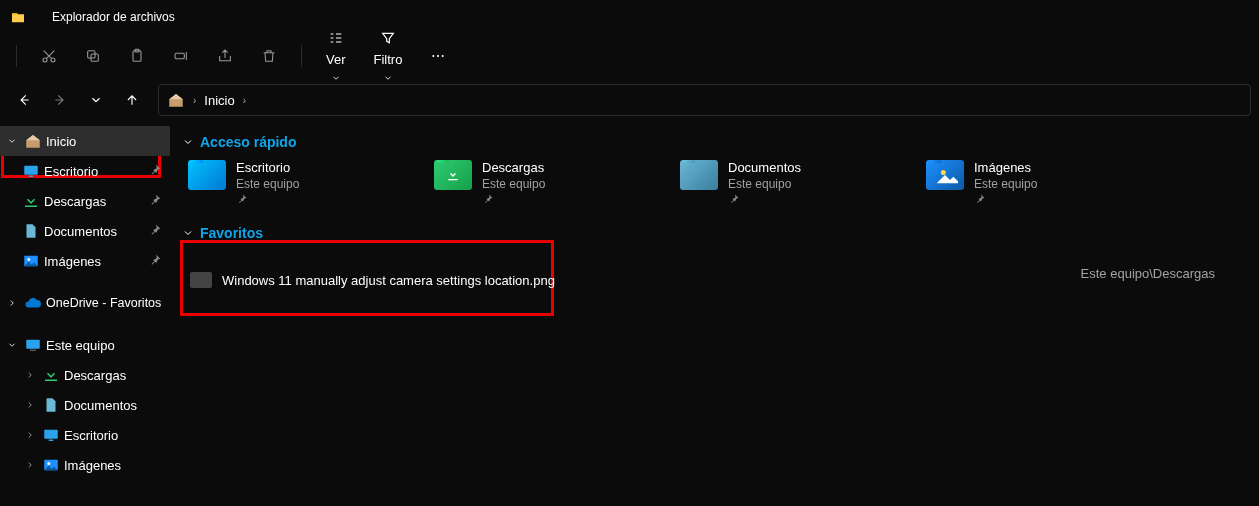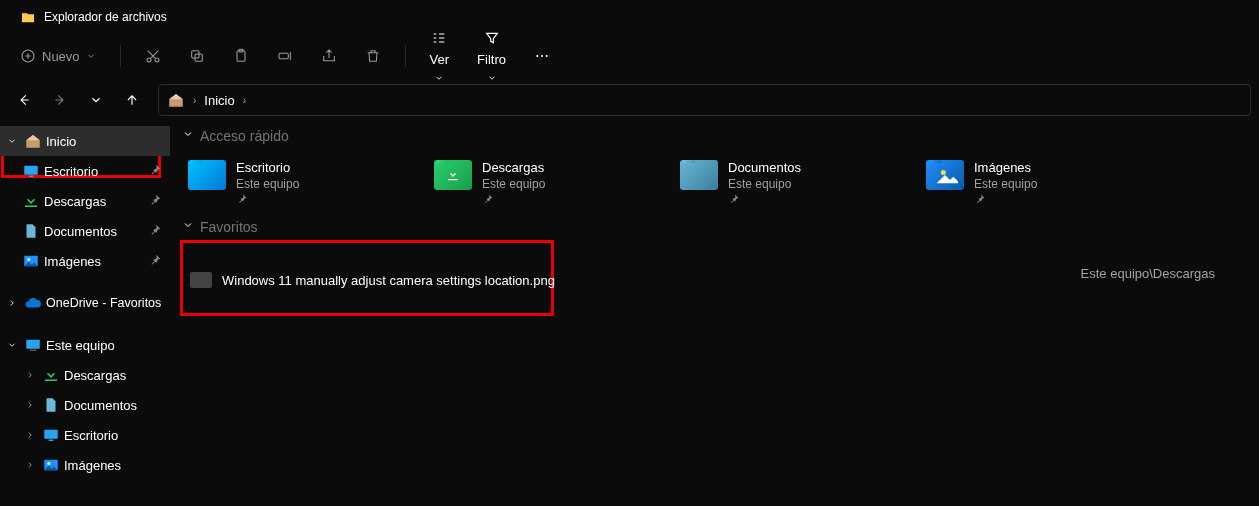--- a/index.html
+++ b/index.html
@@ -1,19 +1,19 @@
 <!DOCTYPE html>
 <html><head>
 <meta charset="utf-8">
 <style>
   * { margin: 0; padding: 0; box-sizing: border-box; font-family: "Segoe UI", sans-serif; }
   body { background: #0b0b0b; color: #ffffff; width: 1259px; height: 506px; overflow: hidden; }
 
   
-  .titlebar { display: flex; align-items: center; height: 34px; padding: 0 20px; gap: 8px; }
+  .titlebar { display: flex; align-items: center; height: 34px; padding: 0 10px; gap: 26px; }
   .titlebar .app-icon { width: 16px; height: 16px; }
   .titlebar .title { font-size: 12px; color: #ffffff; }
 
   
   .toolbar { display: flex; align-items: center; height: 44px; padding: 0 10px; gap: 8px; }
   .tbtn { display: flex; align-items: center; gap: 6px; padding: 6px 10px; border-radius: 4px; color: #9a9a9a; cursor: pointer; font-size: 13px; }
   .tbtn svg { width: 16px; height: 16px; flex: none; }
   .tsep { width: 1px; height: 22px; background: #2a2a2a; margin: 0 6px; }
   .tbtn.labeled { color: #ffffff; flex-direction: column; }
 
@@ -36,21 +36,21 @@
   .tree-item .tw { width: 16px; height: 16px; display: flex; align-items: center; justify-content: center; }
   .tree-item .tw svg { width: 10px; height: 10px; }
   .tree-item .ic { width: 18px; height: 18px; display: flex; align-items: center; justify-content: center; }
   .tree-item .pin { position: absolute; right: 8px; top: 7px; width: 14px; height: 14px; color: #8a8a8a; }
   .tree-item.depth1 { padding-left: 22px; }
   .tree-item.depth2 { padding-left: 22px; }
 
   .tree-gap { height: 12px; }
 
   
-  .section-head { display: flex; gap: 6px; height: 28px; font-size: 14px; color: #737373; }
+  .section-head { display: flex; align-items: center; gap: 6px; height: 28px; font-size: 14px; color: #0ea5e9; font-weight: bold; }
   .section-head svg { width: 12px; height: 12px; }
 
   .qa-row { display: flex; gap: 26px; padding: 4px 6px 10px 6px; }
   .qa-item { display: flex; align-items: flex-start; gap: 10px; width: 220px; cursor: pointer; }
   .qa-item .folder-ic { width: 38px; height: 30px; border-radius: 3px; flex: none; }
   .qa-item .meta { display: flex; flex-direction: column; gap: 2px; }
   .qa-item .name { font-size: 13px; color: #ffffff; }
   .qa-item .sub { font-size: 12px; color: #a0a0a0; display: flex; align-items: center; gap: 6px; }
   .qa-item .pinrow svg { width: 12px; height: 12px; }
 
@@ -77,30 +77,20 @@
   <span class="app-icon">
     <svg viewBox="0 0 24 24">
         <path d="M3 6 h7 l2 2 h9 v12 h-18z" fill="#ffcc4d"></path>
         <path d="M3 6 h7 l2 2 h-9z" fill="#e0a800"></path>
       </svg>
   </span>
   <span class="title">Explorador de archivos</span>
 </div>
 
 <div class="toolbar">
-  <div class="tbtn">
-    <svg viewBox="0 0 24 24" fill="none" stroke="#9a9a9a" stroke-width="1.6">
-        <circle cx="12" cy="12" r="9"></circle>
-        <path d="M12 8v8M8 12h8"></path>
-      </svg>
-    <span>Nuevo</span>
-    <svg viewBox="0 0 24 24" style="width:10px;height:10px">
-        <path d="M6 9l6 6 6-6" fill="none" stroke="#9a9a9a" stroke-width="2"></path>
-      </svg>
-  </div>
   <div class="tsep"></div>
 
   <div class="tbtn">
     <svg viewBox="0 0 24 24" fill="none" stroke="#9a9a9a" stroke-width="1.6">
         <circle cx="6" cy="18" r="3"></circle>
         <circle cx="18" cy="18" r="3"></circle>
         <path d="M8.5 15.5 20 4M15.5 15.5 4 4"></path>
       </svg>
   </div>
   <div class="tbtn">

